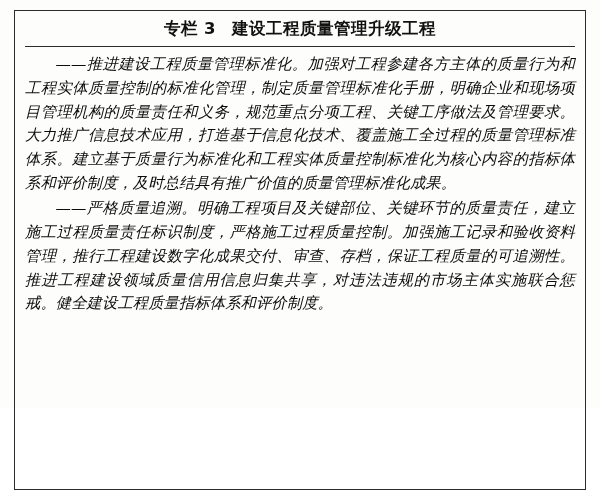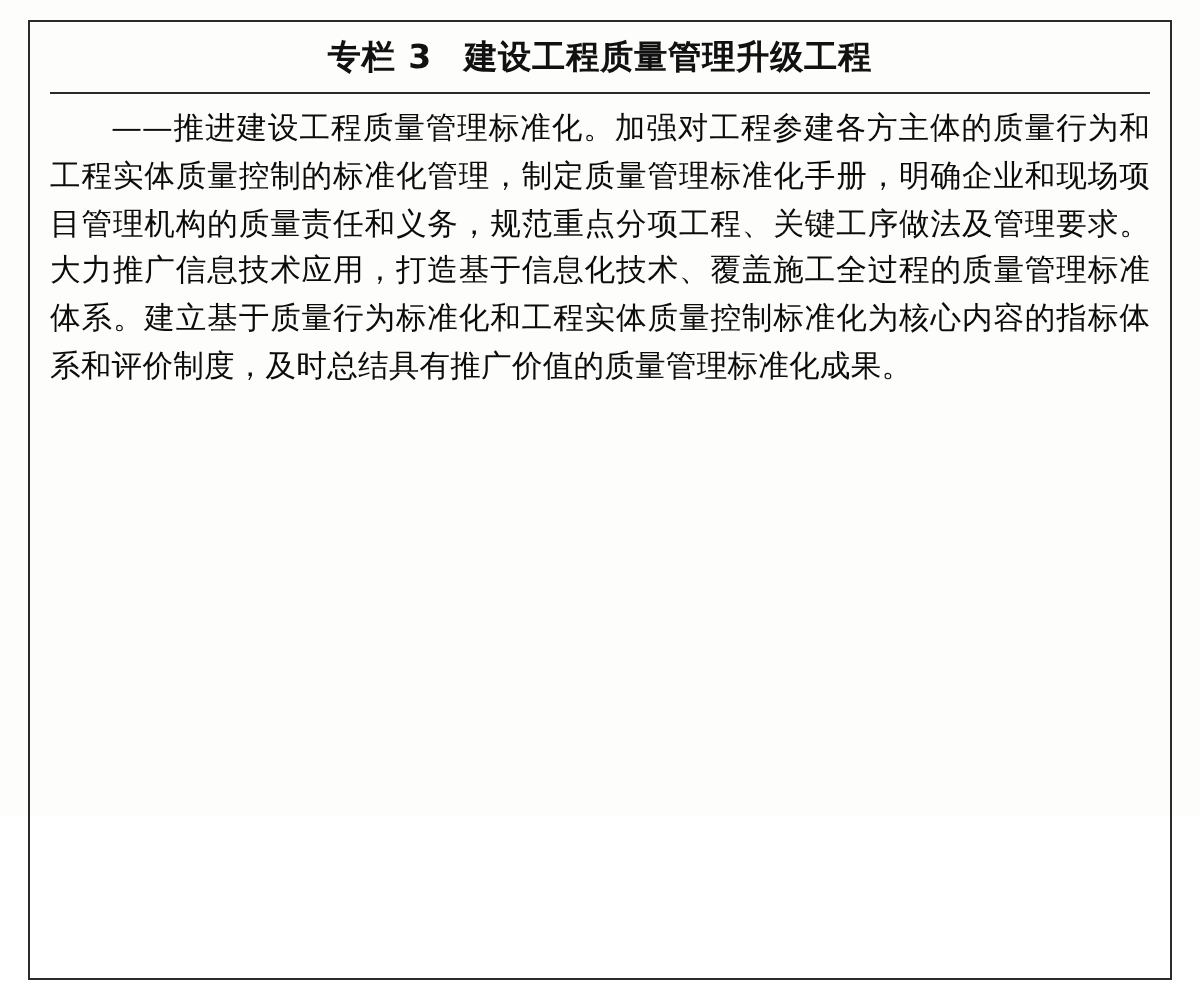--- a/index.html
+++ b/index.html
@@ -49,34 +49,36 @@
     display: inline-block;
     width: 16px;
   }
   .body-text {
     font-size: 15.3px;
     line-height: 1.56;
     text-align: justify;
     text-justify: inter-ideograph;
     color: #0c0c0c;
     letter-spacing: 0.1px;
+    font-style: italic;
   }
   .para {
     margin: 0 0 1px 0;
     text-indent: 2em;
   }
 </style>
 </head>
 <body>
 
 <div class="page">
   <div class="frame">
 
     <div class="title-bar">
       <div class="title-text"><span>专栏 3</span><span class="gap"></span><span>建设工程质量管理升级工程</span></div>
     </div>
 
     <div class="body-text">
       <p class="para">——推进建设工程质量管理标准化。加强对工程参建各方主体的质量行为和工程实体质量控制的标准化管理，制定质量管理标准化手册，明确企业和现场项目管理机构的质量责任和义务，规范重点分项工程、关键工序做法及管理要求。大力推广信息技术应用，打造基于信息化技术、覆盖施工全过程的质量管理标准体系。建立基于质量行为标准化和工程实体质量控制标准化为核心内容的指标体系和评价制度，及时总结具有推广价值的质量管理标准化成果。</p>
+      <p class="para">——严格质量追溯。明确工程项目及关键部位、关键环节的质量责任，建立施工过程质量责任标识制度，严格施工过程质量控制。加强施工记录和验收资料管理，推行工程建设数字化成果交付、审查、存档，保证工程质量的可追溯性。推进工程建设领域质量信用信息归集共享，对违法违规的市场主体实施联合惩戒。健全建设工程质量指标体系和评价制度。</p>
     </div>
 
   </div>
 </div>
 
 </body></html>

